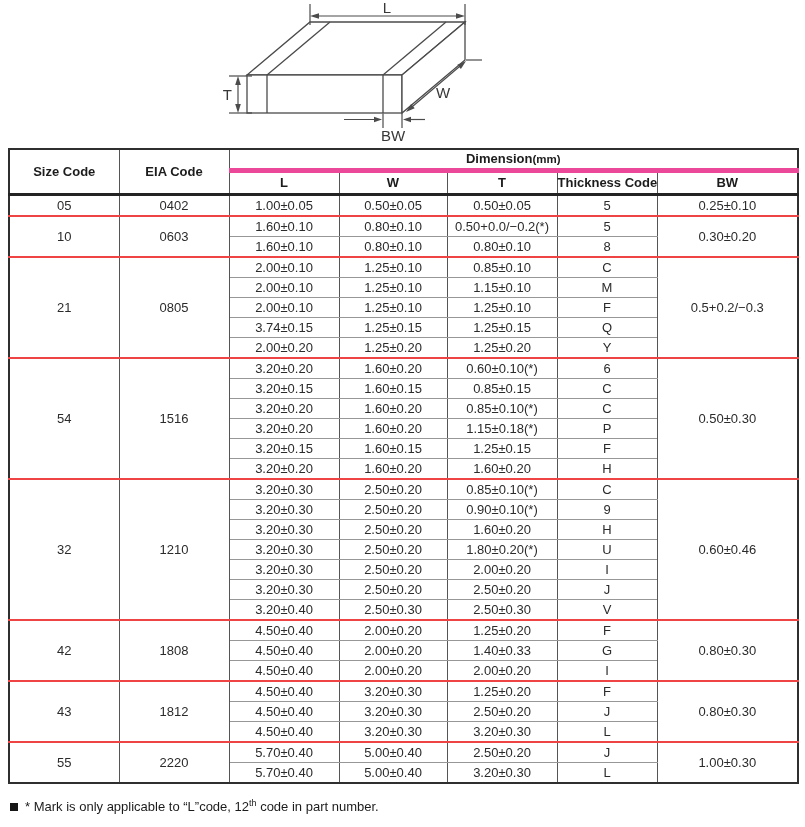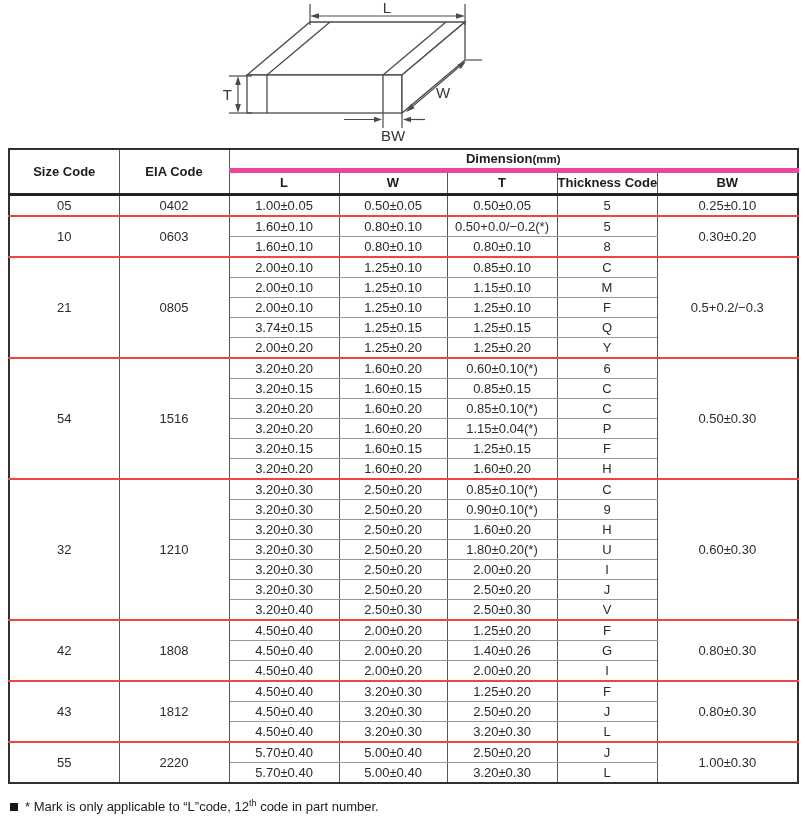--- a/index.html
+++ b/index.html
@@ -187,21 +187,21 @@
         </tr>
         <tr>
           <td>3.20±0.20</td>
           <td>1.60±0.20</td>
           <td>0.85±0.10(*)</td>
           <td>C</td>
         </tr>
         <tr>
           <td>3.20±0.20</td>
           <td>1.60±0.20</td>
-          <td>1.15±0.04(*)</td>
+          <td>1.15±0.18(*)</td>
           <td>P</td>
         </tr>
         <tr>
           <td>3.20±0.15</td>
           <td>1.60±0.15</td>
           <td>1.25±0.15</td>
           <td>F</td>
         </tr>
         <tr>
           <td>3.20±0.20</td>
@@ -209,21 +209,21 @@
           <td>1.60±0.20</td>
           <td>H</td>
         </tr>
         <tr class="group-start">
           <td rowspan="7">32</td>
           <td rowspan="7">1210</td>
           <td>3.20±0.30</td>
           <td>2.50±0.20</td>
           <td>0.85±0.10(*)</td>
           <td>C</td>
-          <td rowspan="7">0.60±0.30</td>
+          <td rowspan="7">0.60±0.46</td>
         </tr>
         <tr>
           <td>3.20±0.30</td>
           <td>2.50±0.20</td>
           <td>0.90±0.10(*)</td>
           <td>9</td>
         </tr>
         <tr>
           <td>3.20±0.30</td>
           <td>2.50±0.20</td>
@@ -259,21 +259,21 @@
           <td rowspan="3">1808</td>
           <td>4.50±0.40</td>
           <td>2.00±0.20</td>
           <td>1.25±0.20</td>
           <td>F</td>
           <td rowspan="3">0.80±0.30</td>
         </tr>
         <tr>
           <td>4.50±0.40</td>
           <td>2.00±0.20</td>
-          <td>1.40±0.26</td>
+          <td>1.40±0.33</td>
           <td>G</td>
         </tr>
         <tr>
           <td>4.50±0.40</td>
           <td>2.00±0.20</td>
           <td>2.00±0.20</td>
           <td>I</td>
         </tr>
         <tr class="group-start">
           <td rowspan="3">43</td>

